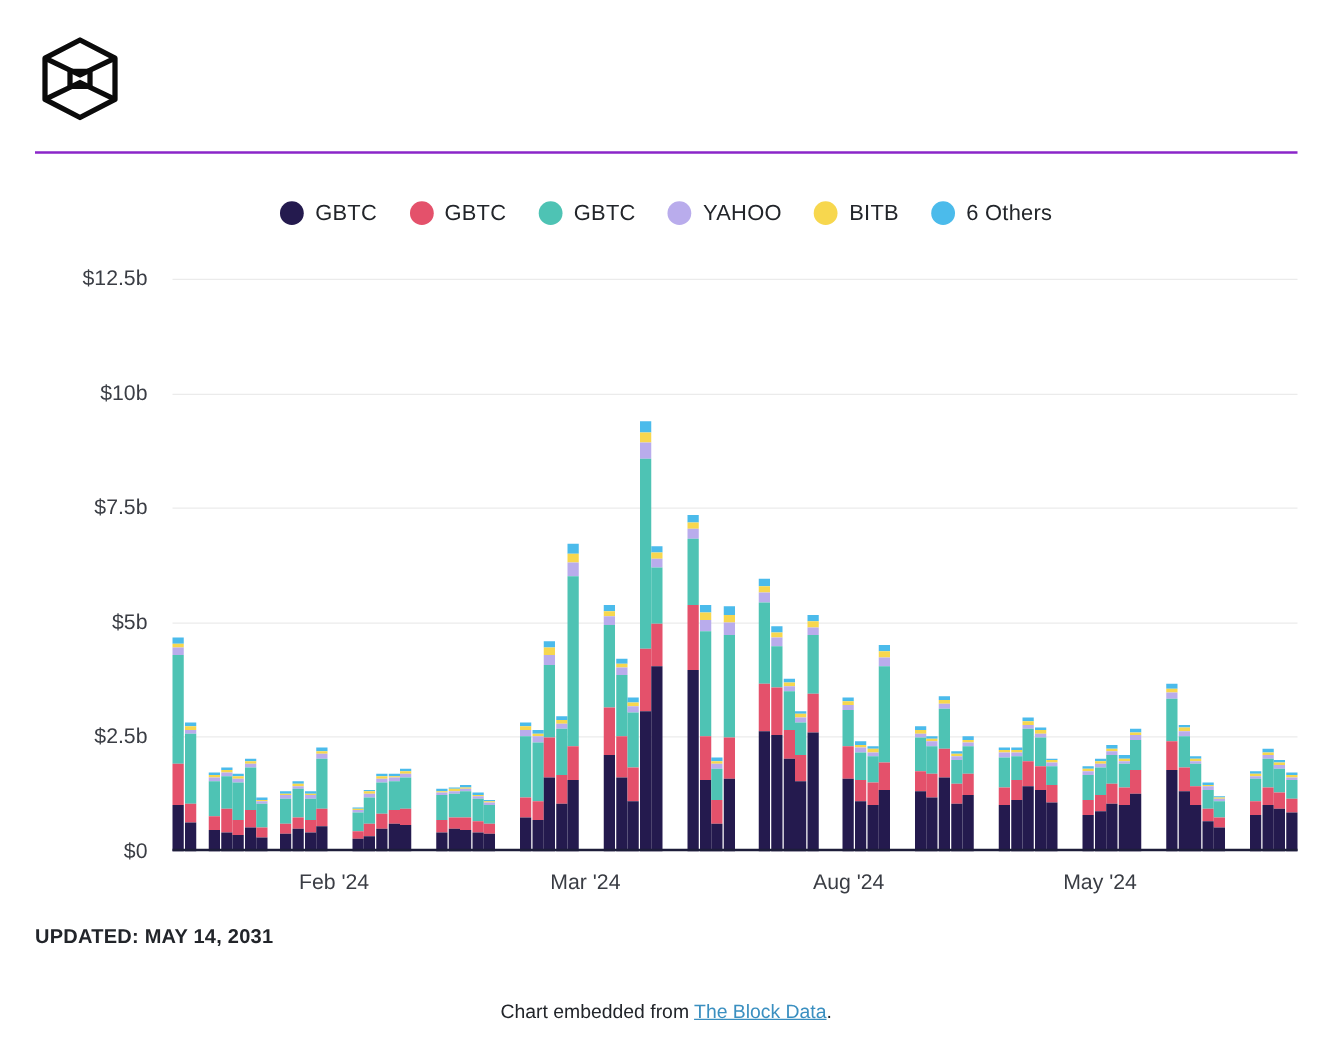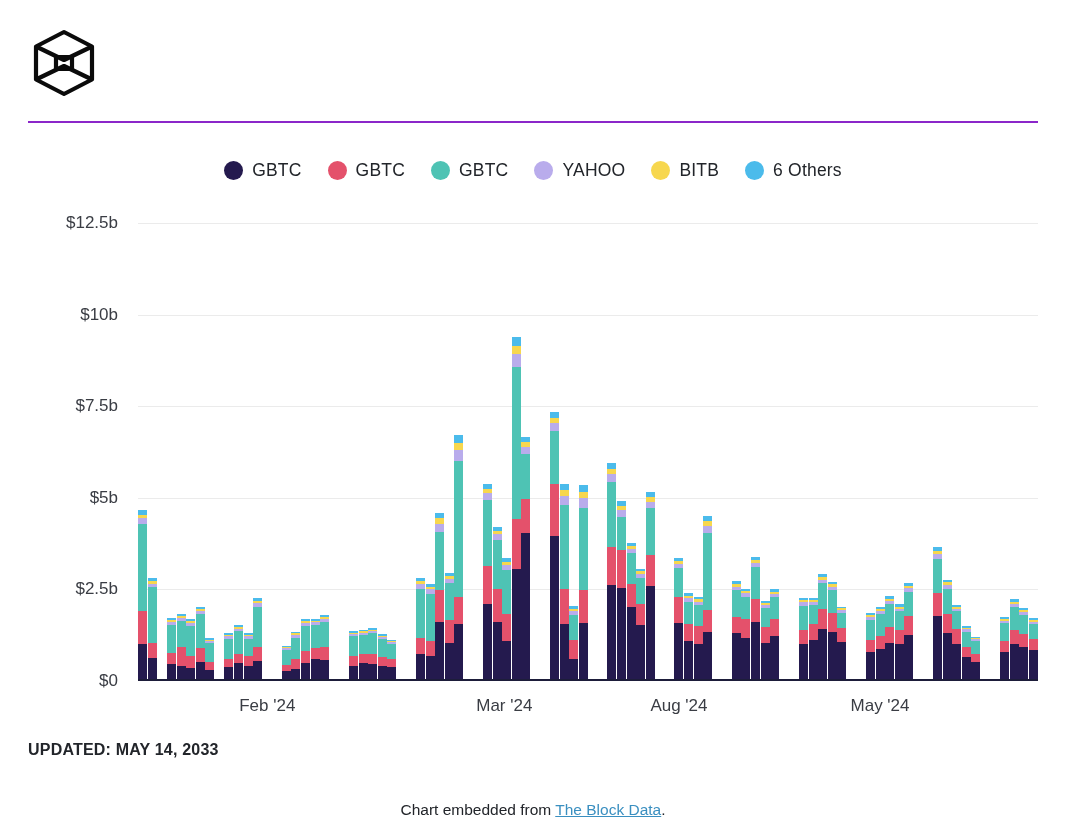--- a/index.html
+++ b/index.html
@@ -709,27 +709,27 @@
           <span class="seg" style="height: 2.1984px; background: rgb(185, 172, 236);"></span>
           <span class="seg" style="height: 1.4656px; background: rgb(247, 215, 78);"></span>
           <span class="seg" style="height: 1.832px; background: rgb(75, 187, 235);"></span>
         </div>
       </div>
     <div class="axis-baseline"></div>
   </div>
 
   <div class="xaxis" id="xaxis">
       <div class="xlabel" style="left: 129.255px;">Feb '24</div>
-      <div class="xlabel" style="left: 330.319px; margin-left: 36px;">Mar '24</div>
+      <div class="xlabel" style="left: 330.319px;">Mar '24</div>
       <div class="xlabel" style="left: 540.957px;">Aug '24</div>
       <div class="xlabel" style="left: 742.021px;">May '24</div>
     </div>
 
   <div class="source-block">
-    <div>UPDATED: MAY 14, 2033</div>
+    <div>UPDATED: MAY 14, 2031</div>
   </div>
 
 
   <div class="embed-note">
     <span>Chart embedded from </span><a href="#">The Block Data</a><span>.</span>
   </div>
 
 </div>
 
 </body></html>

